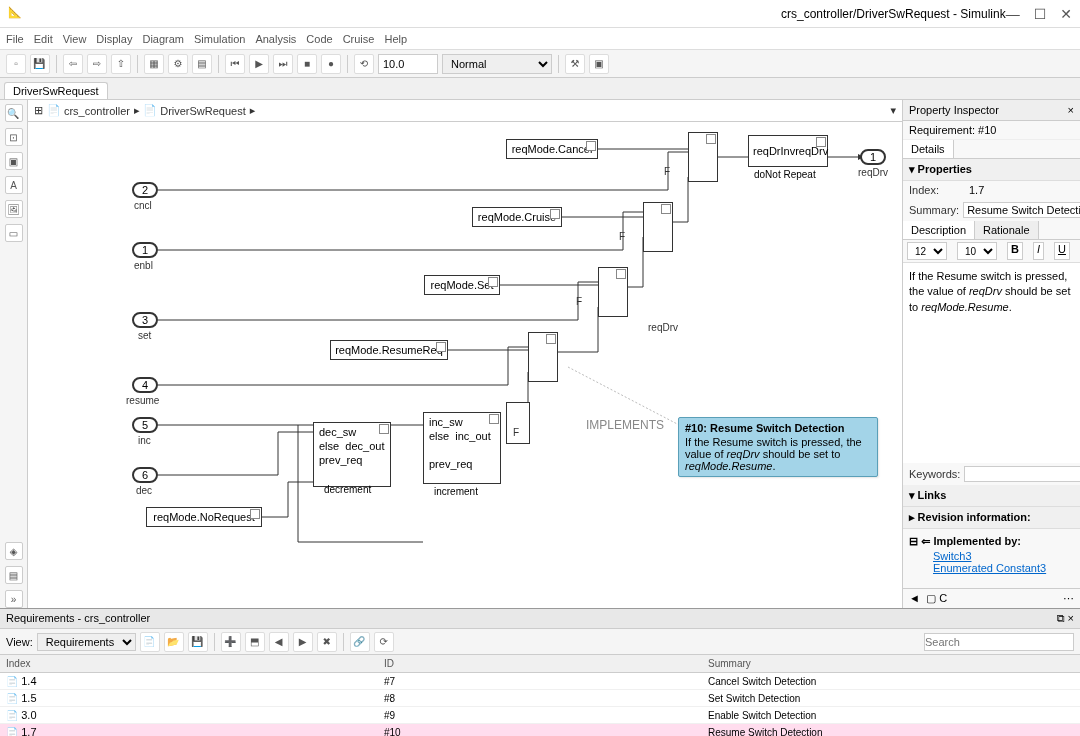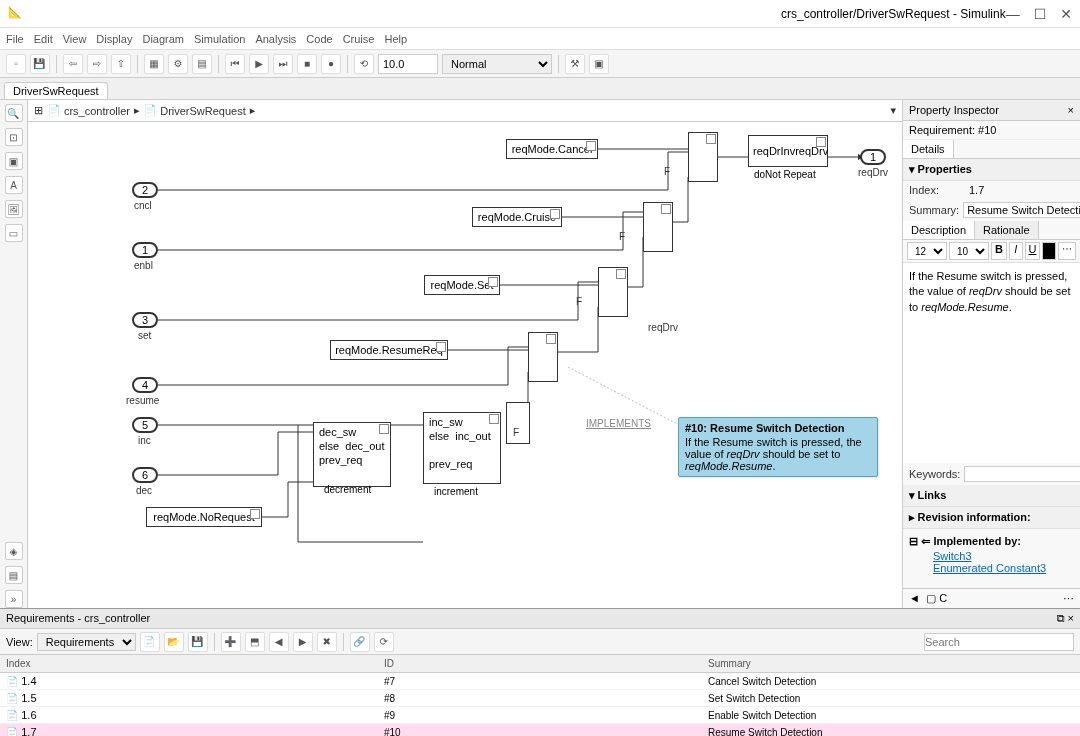--- a/index.html
+++ b/index.html
@@ -27,21 +27,21 @@
 .inspector { width: 178px; background: #f8f8f8; border-left: 1px solid #ccc; display: flex; flex-direction: column; font-size: 11px; }
 .insp-header { padding: 4px 6px; background: #eee; border-bottom: 1px solid #ccc; display: flex; justify-content: space-between; }
 .insp-row { padding: 3px 6px; border-bottom: 1px solid #eee; }
 .insp-tabs { display: flex; border-bottom: 1px solid #ccc; }
 .insp-tab { padding: 3px 8px; border-right: 1px solid #ccc; background: #fff; cursor: pointer; }
 .insp-tab.inactive { background: #eee; }
 .insp-section { padding: 4px 6px; font-weight: bold; background: #f0f0f0; border-bottom: 1px solid #ddd; }
 .insp-field { display: flex; padding: 3px 6px; align-items: center; gap: 4px; }
 .insp-field label { width: 56px; color: #333; }
 .insp-field input { flex: 1; border: 1px solid #ccc; padding: 1px 3px; font-size: 11px; }
-.rte-toolbar { display: flex; gap: 2px; padding: 2px 4px; border-bottom: 1px solid #ddd; align-items: center; }
+.rte-toolbar { display: flex; gap: 10px; padding: 2px 4px; border-bottom: 1px solid #ddd; align-items: center; }
 .rte-toolbar select, .rte-toolbar .rbtn { border: 1px solid #ccc; height: 18px; font-size: 10px; padding: 0 3px; background: #fff; }
 .rbtn { width: 18px; text-align: center; }
 .desc-box { padding: 6px; background: #fff; min-height: 200px; font-size: 11px; line-height: 1.4; }
 .links-sec { padding: 4px 6px; }
 .link-item { color: #0066cc; text-decoration: underline; cursor: pointer; padding-left: 24px; }
 .req-panel { height: 142px; border-top: 1px solid #999; background: #f5f5f5; display: flex; flex-direction: column; }
 .req-header { padding: 3px 6px; background: #e8e8e8; border-bottom: 1px solid #ccc; display: flex; justify-content: space-between; }
 .req-toolbar { height: 26px; display: flex; align-items: center; padding: 0 6px; gap: 4px; border-bottom: 1px solid #ccc; }
 .req-toolbar select { border: 1px solid #ccc; padding: 1px 4px; }
 .req-search { margin-left: auto; width: 150px; border: 1px solid #ccc; padding: 2px 0; }
@@ -56,21 +56,21 @@
 .port { position: absolute; border: 2px solid #333; background: #fff; border-radius: 10px; width: 26px; height: 16px; font-size: 10px; display: flex; align-items: center; justify-content: center; }
 .portlbl { position: absolute; font-size: 10px; color: #333; }
 .annot { position: absolute; background: #a3d4e8; border: 1px solid #5a9fb8; padding: 4px 6px; font-size: 10px; width: 200px; border-radius: 2px; box-shadow: 1px 1px 2px rgba(0,0,0,0.1); }
 .annot .atitle { font-weight: bold; margin-bottom: 2px; }
 svg.wires { position: absolute; top: 0; left: 0; width: 100%; height: 100%; pointer-events: none; }
 .subsys { position: absolute; border: 1px solid #333; background: #fff; padding: 2px; font-size: 9px; }
 .subsys .sp { padding: 1px 3px; }
 .subsyslbl { position: absolute; font-size: 10px; text-align: center; }
 .switch { position: absolute; width: 30px; height: 50px; border: 1px solid #333; background: #fff; }
 .badge { position: absolute; width: 10px; height: 10px; background: #fff; border: 1px solid #888; top: 1px; right: 1px; }
-.implements { position: absolute; font-size: 10px; color: #888; text-decoration: underline; }
+.implements { position: absolute; font-size: 12px; color: #888; }
 </style>
 </head>
 <body>
 
 <div class="titlebar">
   <span class="icon">📐</span>
   <span class="title">crs_controller/DriverSwRequest - Simulink</span>
   <div class="winbtns">
     <span>—</span>
     <span>☐</span>
@@ -365,21 +365,21 @@
             <td>📄 <span>1.4</span></td>
             <td>#7</td>
             <td>Cancel Switch Detection</td>
           </tr>
         <tr>
             <td>📄 <span>1.5</span></td>
             <td>#8</td>
             <td>Set Switch Detection</td>
           </tr>
         <tr>
-            <td>📄 <span>1.6</span></td>
+            <td>📄 <span>3.0</span></td>
             <td>#9</td>
             <td>Enable Switch Detection</td>
           </tr>
         <tr class="selected">
             <td>📄 <span>1.7</span></td>
             <td>#10</td>
             <td>Resume Switch Detection</td>
           </tr>
       </tbody>
     </table>

